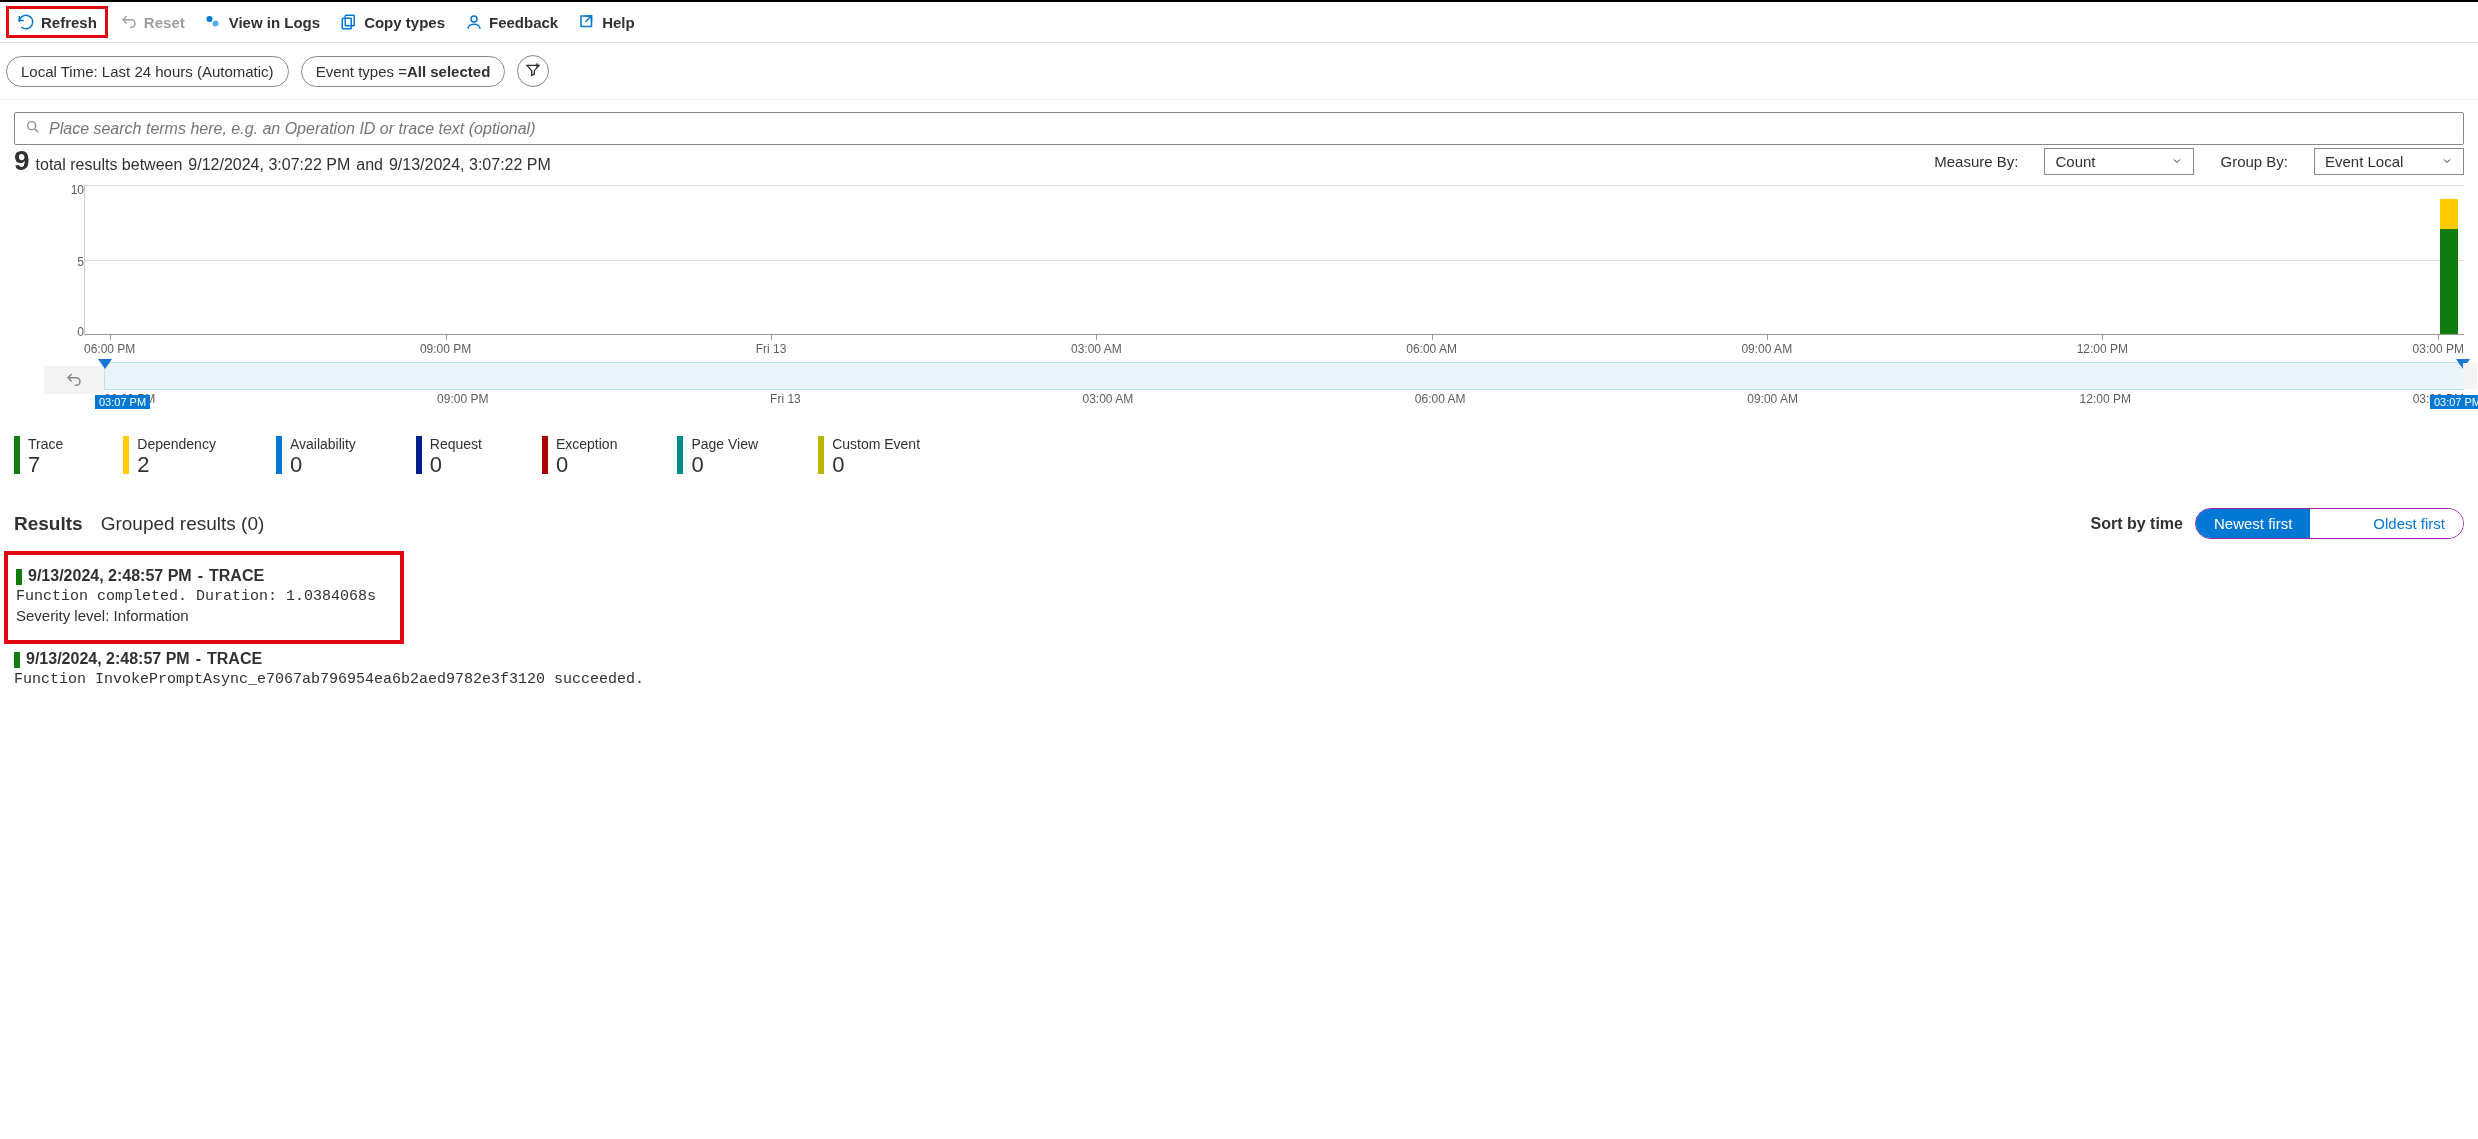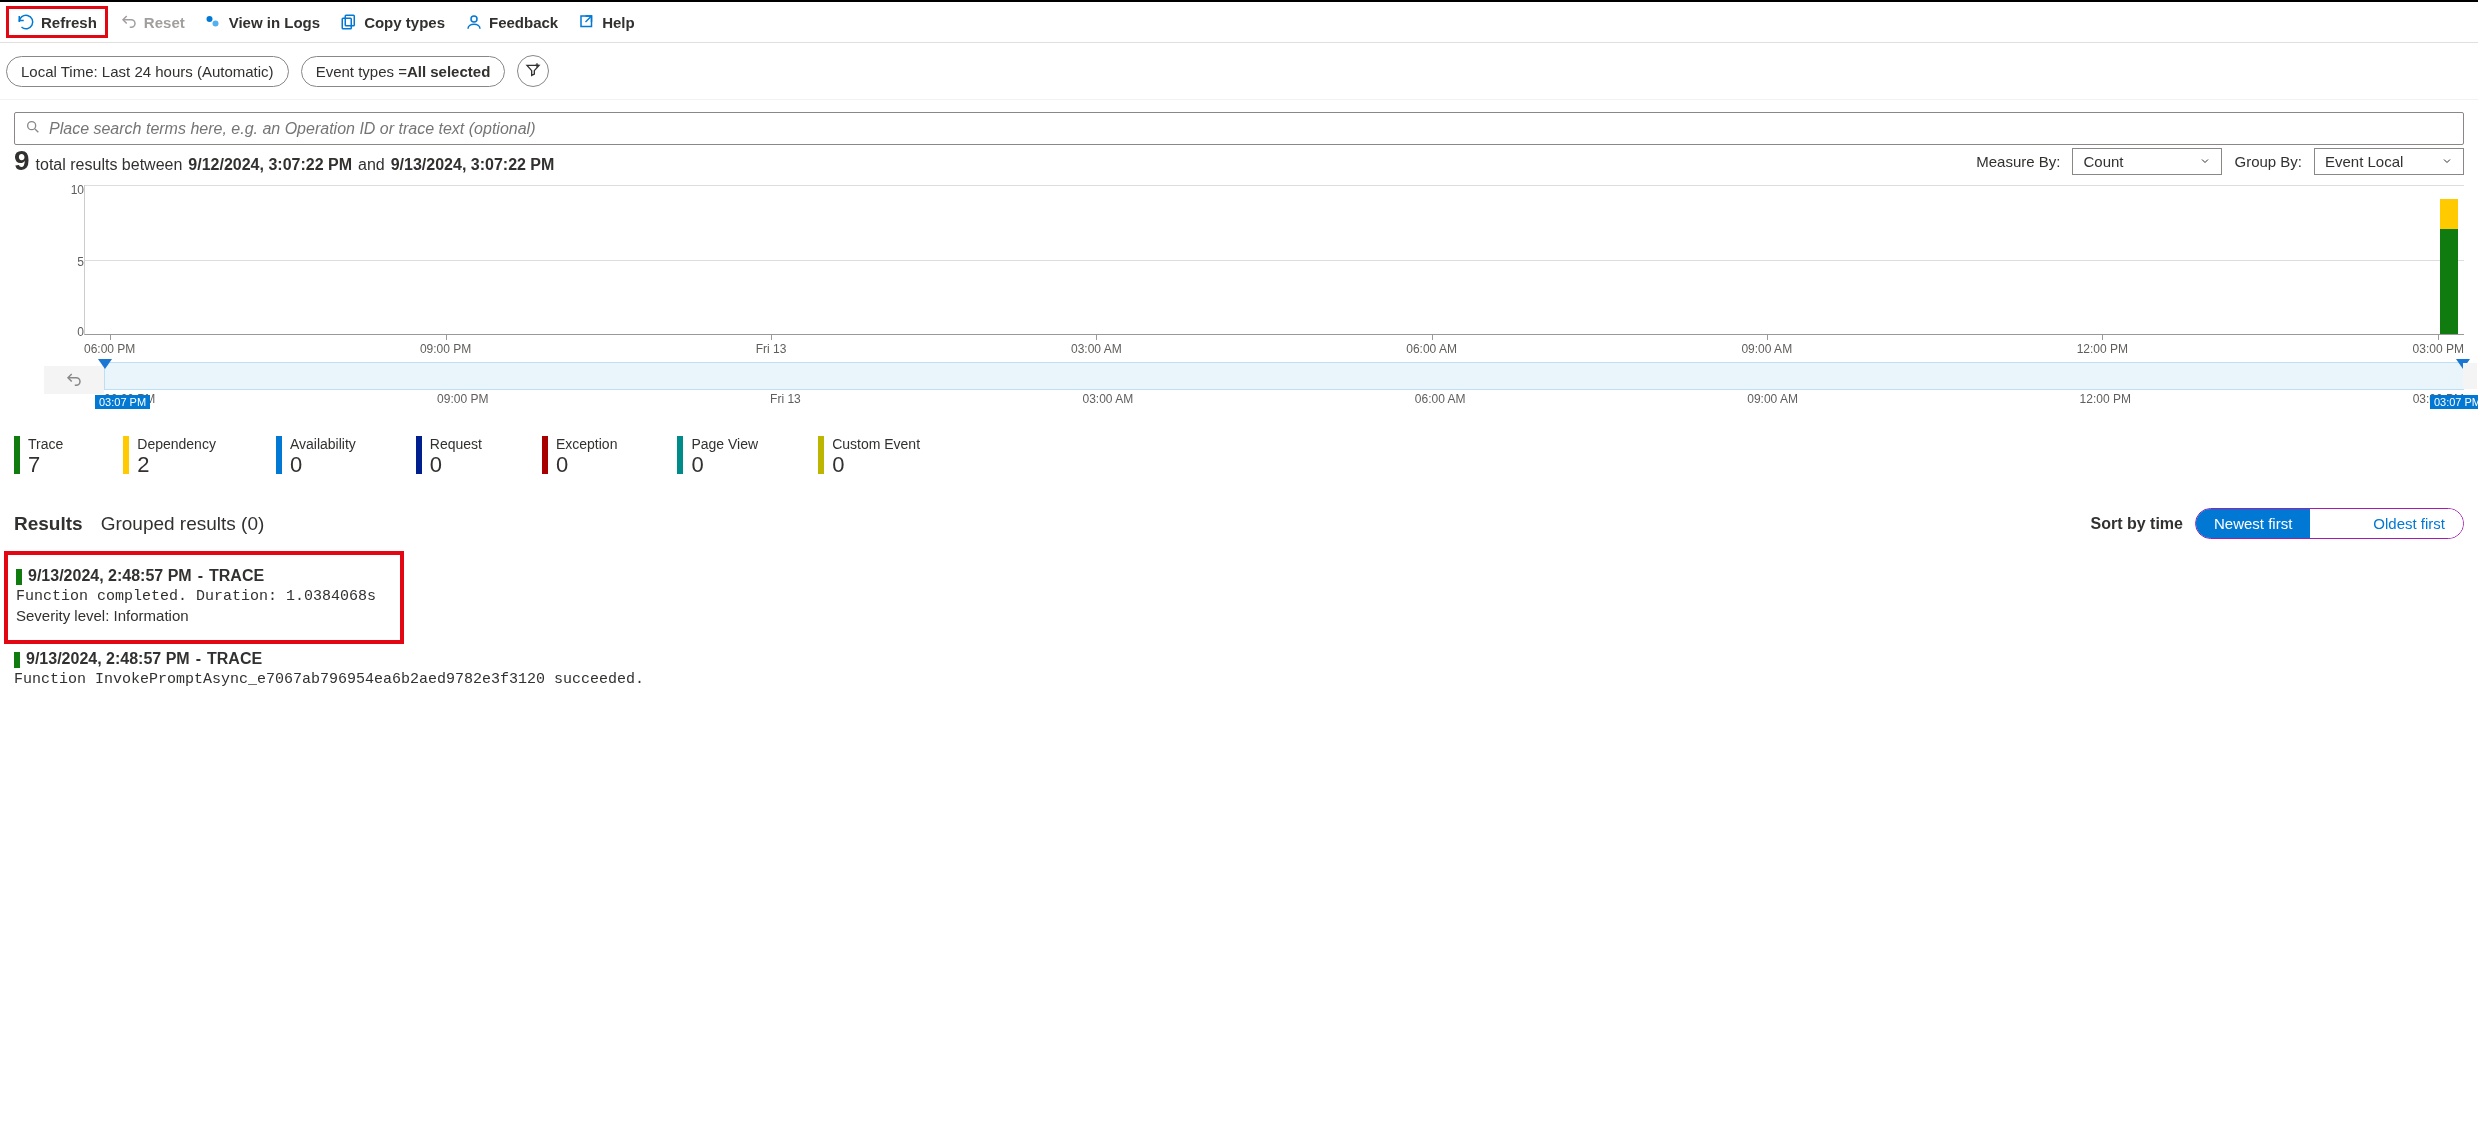--- a/index.html
+++ b/index.html
@@ -25,22 +25,22 @@
   }
   .content { padding: 12px 14px; }
   .search-box {
     display:flex; align-items:center; gap:8px; border:1px solid #8a8886;
     border-radius:2px; padding:6px 10px; 
   }
   .search-box input { flex:1; border:none; outline:none; font-size:16px; font-style:italic; color:#605e5c; }
   .summary-row { display:flex; align-items:center; justify-content:space-between; margin-bottom:4px; }
   .summary-left { display:flex; align-items:baseline; gap:6px; font-size:16px; flex-wrap:wrap; }
   .summary-left .big { font-size:28px; font-weight:700; }
-  .summary-left .bold { font-weight:700; }
-  .summary-right { display:flex; align-items:center; gap:12px; font-size:15px; }
+  .summary-left .bold { font-weight:400; }
+  .summary-right { display:flex; align-items:center; gap:26px; font-size:15px; }
   .dropdown {
     border:1px solid #8a8886; padding:4px 10px; display:flex; align-items:center;
     justify-content:space-between; min-width:150px; cursor:pointer; background:#fff;
   }
   .chev { margin-left:8px; }
   
   .chart-wrap { position:relative; margin-top:8px; }
   .yaxis-label { position:absolute; left:70px; font-size:12px; color:#605e5c; transform:translateX(-100%); }
   .chart-area { margin-left:70px; height:150px; position:relative;
     border-bottom:1px solid #999; border-left:1px solid #ccc; }

